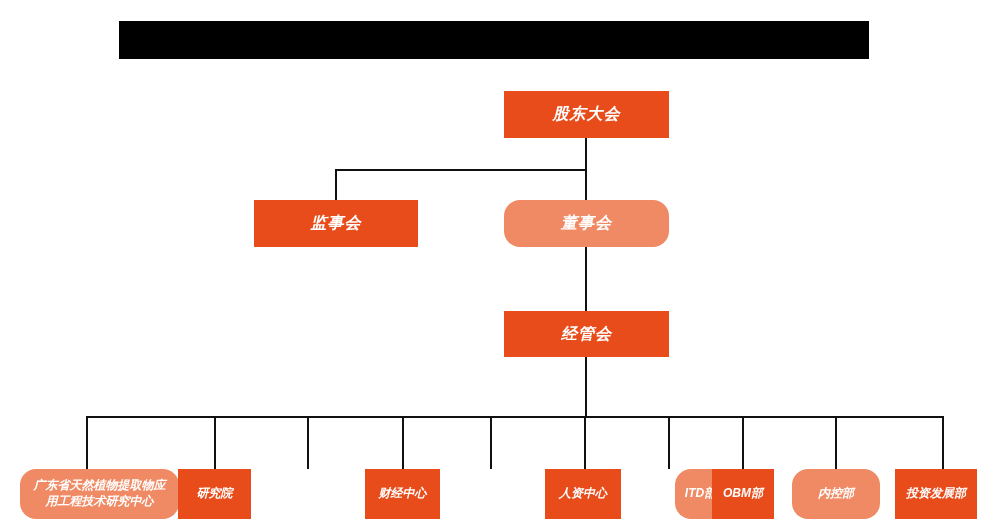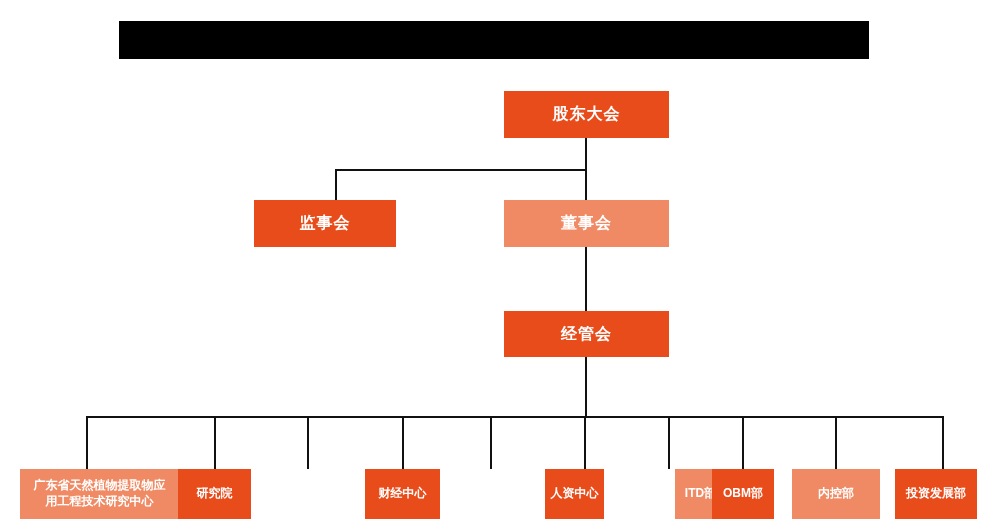--- a/index.html
+++ b/index.html
@@ -3,21 +3,21 @@
 <meta charset="utf-8">
 <style>
   :root {
     --primary: #e84c1b;
     --secondary: #ef8a64;
     --line: #111111;
     --bar: #000000;
     --box-text: #ffffff;
     --bg: #ffffff;
   }
-  * { margin: 0; padding: 0; box-sizing: border-box; }
+  * { margin: 0; padding: 0; box-sizing: border-box; font-style: italic; }
   html, body { background: var(--bg); }
   body { font-family: "Liberation Sans", "DejaVu Sans", sans-serif; }
 
   .canvas {
     position: relative;
     width: 997px;
     height: 532px;
     background: var(--bg);
     overflow: hidden;
   }
@@ -41,21 +41,21 @@
     display: flex;
     align-items: center;
     justify-content: center;
     text-align: center;
     color: var(--box-text);
     font-weight: 700;
     white-space: pre-line;
     line-height: 1.3;
   }
   .node.primary   { background: var(--primary); }
-  .node.secondary { background: var(--secondary); }
+  .node.secondary { background: var(--secondary); border-radius: 16px; }
 
   .node.lvl-top  { font-size: 16px; letter-spacing: 1px; }
   .node.dept     { top: 469px; height: 50px; font-size: 12px; }
   .node.dept-small { font-size: 12px; letter-spacing: 0; }
 </style>
 </head>
 <body>
 
 <div class="canvas">
 
@@ -74,28 +74,28 @@
   <div class="line v" style="left:402px; top:416px; height:53px;"></div>
   <div class="line v" style="left:490px; top:416px; height:53px;"></div>
   <div class="line v" style="left:584px; top:416px; height:53px;"></div>
   <div class="line v" style="left:668px; top:416px; height:53px;"></div>
   <div class="line v" style="left:742px; top:416px; height:53px;"></div>
   <div class="line v" style="left:835px; top:416px; height:53px;"></div>
   <div class="line v" style="left:942px; top:416px; height:53px;"></div>
 
   <div class="node primary lvl-top" style="left:504px; top:91px; width:165px; height:47px;">股东大会</div>
 
-  <div class="node primary lvl-top" style="left:254px; top:200px; width:142px; height:47px;">监事会</div>
+  <div class="node primary lvl-top" style="left:254px; top:200px; width:164px; height:47px;">监事会</div>
   <div class="node secondary lvl-top" style="left:504px; top:200px; width:165px; height:47px;">董事会</div>
 
   <div class="node primary lvl-top" style="left:504px; top:311px; width:165px; height:46px;">经管会</div>
 
   <div class="node secondary dept dept-small" style="left:3px; width:159px;margin-left:17px;">广东省天然植物提取物应
 用工程技术研究中心</div>
   <div class="node primary dept" style="left:178px; width:73px;">研究院</div>
   <div class="node primary dept" style="left:365px; width:75px;">财经中心</div>
-  <div class="node primary dept" style="left:545px; width:59px;">人资中心</div>
+  <div class="node primary dept" style="left:545px; width:76px;">人资中心</div>
   <div class="node secondary dept" style="left:643px; width:51px;margin-left:32px;">ITD部</div>
   <div class="node primary dept" style="left:712px; width:62px;">OBM部</div>
   <div class="node secondary dept" style="left:792px; width:88px;">内控部</div>
   <div class="node primary dept" style="left:895px; width:82px;">投资发展部</div>
 
 </div>
 
 </body></html>

